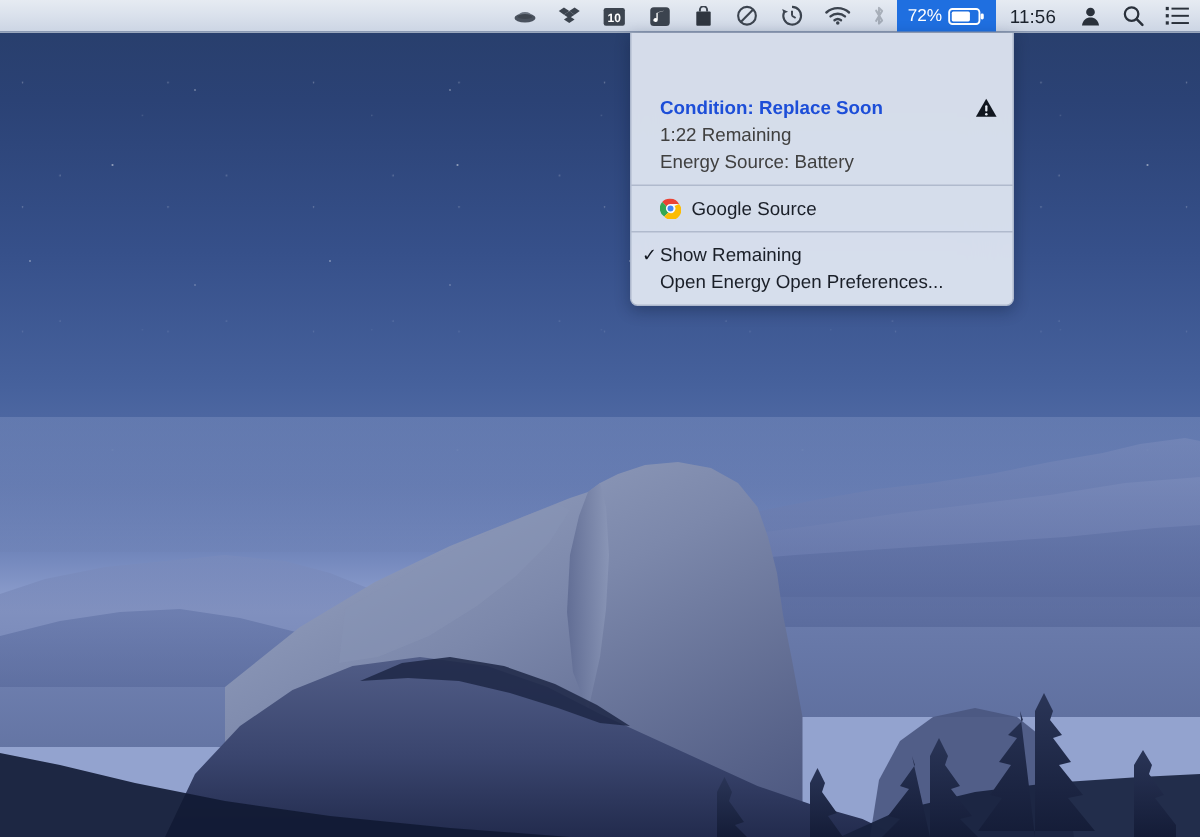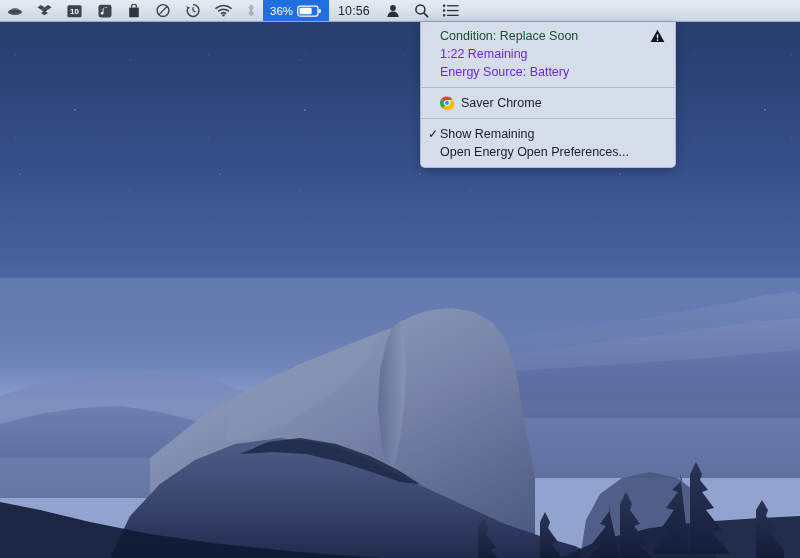--- a/index.html
+++ b/index.html
@@ -79,20 +79,21 @@
   
   .menubar {
     position: absolute;
     top: 0; left: 0;
     width: 800px;
     height: 22px;
     background: linear-gradient(to bottom, #e6ebf2 0%, #dae1ec 50%, #ccd5e4 100%);
     border-bottom: 1px solid #9aa7bd;
     box-sizing: border-box;
     display: flex;
+    justify-content: flex-end;
     align-items: stretch;
     z-index: 20;
   }
 
   .mb-item {
     display: flex;
     align-items: center;
     justify-content: center;
     padding: 0 7px;
     height: 21px;
@@ -143,22 +144,22 @@
   .menu-row {
     display: flex;
     align-items: center;
     height: 18px;
     padding: 0 10px 0 19px;
     font-size: 12.5px;
     color: #1a1f28;
     white-space: nowrap;
     position: relative;
   }
-  .menu-row.header { font-weight: normal; color: #14532d; }
-  .menu-row.muted { color: #6d28d9; text-align: right; }
+  .menu-row.header { font-weight: bold; color: #1d4ed8; margin-top: 36px; }
+  .menu-row.muted { color: #404040; text-align: right; }
   .menu-row.app { padding-left: 19px; }
 
   .menu-sep {
     height: 1px;
     background: rgba(120,135,160,0.40);
     margin: 4px 0 4px 0;
   }
 
   .check-mark {
     position: absolute;
@@ -321,29 +322,29 @@
       </svg>
     </div>
 
     <div class="mb-item dim" title="Bluetooth">
       <svg width="10" height="15" viewBox="0 0 10 16">
         <path d="M3,4.4 L7.2,11.4 L5,13.6 L5,2.4 L7.2,4.6 L3,11.6" fill="none" stroke="#3c444f" stroke-width="1.5" stroke-linejoin="round" stroke-linecap="round"></path>
       </svg>
     </div>
 
     <div class="mb-item selected">
-      <span class="batt-pct">36%</span>
+      <span class="batt-pct">72%</span>
       <svg width="25" height="12" viewBox="0 0 26 12">
         <rect x="0.8" y="0.8" width="21" height="10.4" rx="2.3" fill="none" stroke="#ffffff" stroke-width="1.3"></rect>
         <rect x="22.6" y="4" width="2.2" height="4" rx="1" fill="#ffffff"></rect>
         <rect x="2.6" y="2.6" width="12.6" height="6.8" rx="1.1" fill="#ffffff"></rect>
       </svg>
     </div>
 
-    <div class="mb-item mb-clock">10:56</div>
+    <div class="mb-item mb-clock">11:56</div>
 
     <div class="mb-item" title="User">
       <svg width="14" height="14" viewBox="0 0 14 14">
         <circle cx="7" cy="4" r="2.9" fill="#2a313b"></circle>
         <path d="M1.3,13 C1.9,9.2 4.2,7.6 7,7.6 C9.8,7.6 12.1,9.2 12.7,13 Z" fill="#2a313b"></path>
       </svg>
     </div>
 
     <div class="mb-item" title="Spotlight">
       <svg width="15" height="15" viewBox="0 0 15 15">
@@ -395,21 +396,21 @@
         <span class="chrome-icon">
           <svg width="14" height="14" viewBox="0 0 16 16">
             <circle cx="8" cy="8" r="7.4" fill="#f3f3f3"></circle>
             <path d="M8,0.6 A7.4,7.4 0 0 1 14.5,4.5 L8,4.5 A3.5,3.5 0 0 0 4.95,6.3 L1.7,3.0 A7.4,7.4 0 0 1 8,0.6 Z" fill="#ea4335"></path>
             <path d="M1.7,3.0 L4.95,6.3 A3.5,3.5 0 0 0 6.4,11.0 L3.2,14.1 A7.4,7.4 0 0 1 1.7,3.0 Z" fill="#34a853"></path>
             <path d="M14.5,4.5 A7.4,7.4 0 0 1 3.2,14.1 L6.4,11.0 A3.5,3.5 0 0 0 11.1,6.0 Z" fill="#fbbc05"></path>
             <circle cx="8" cy="8" r="3.1" fill="#ffffff"></circle>
             <circle cx="8" cy="8" r="2.3" fill="#4285f4"></circle>
           </svg>
         </span>
-        <span>Saver Chrome</span>
+        <span>Google Source</span>
       </div>
     </div>
 
     <div class="menu-sep"></div>
 
     <div class="menu-section">
       <div class="menu-row">
         <span class="check-mark">✓</span>
         <span>Show Remaining</span>
       </div>

